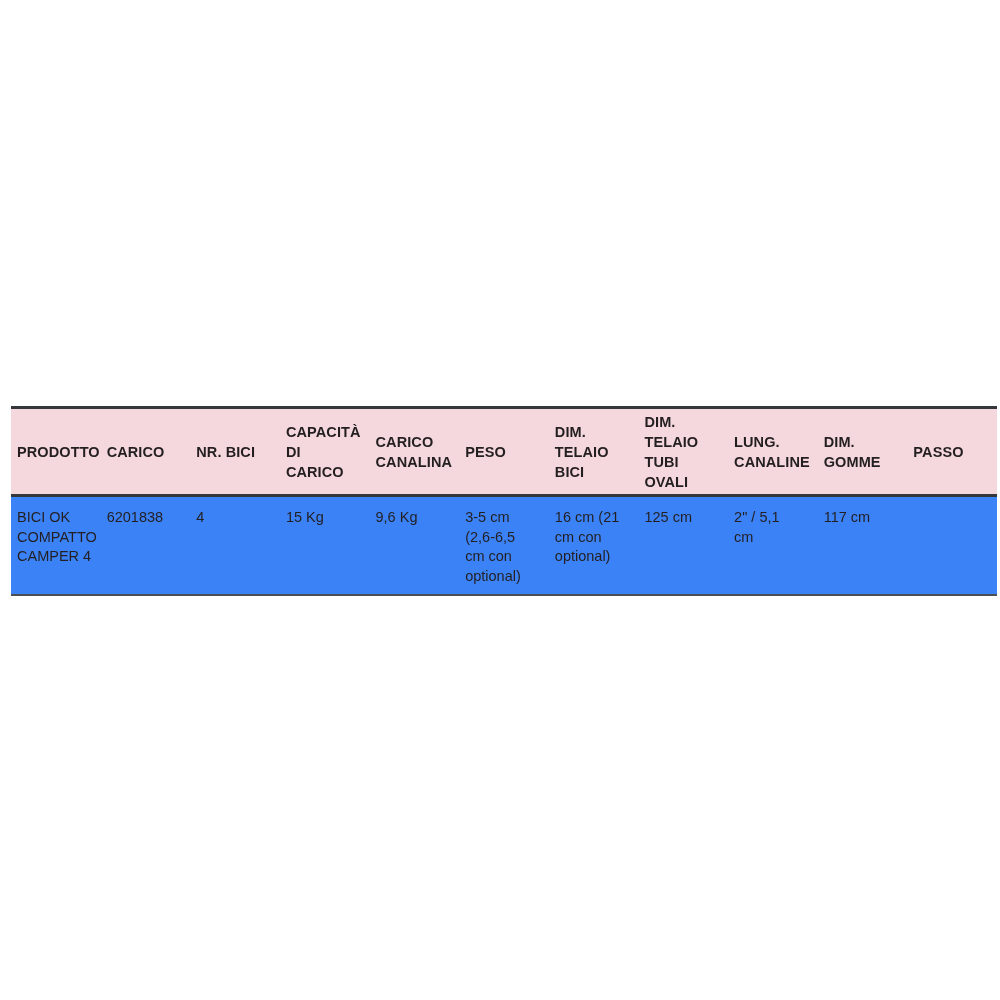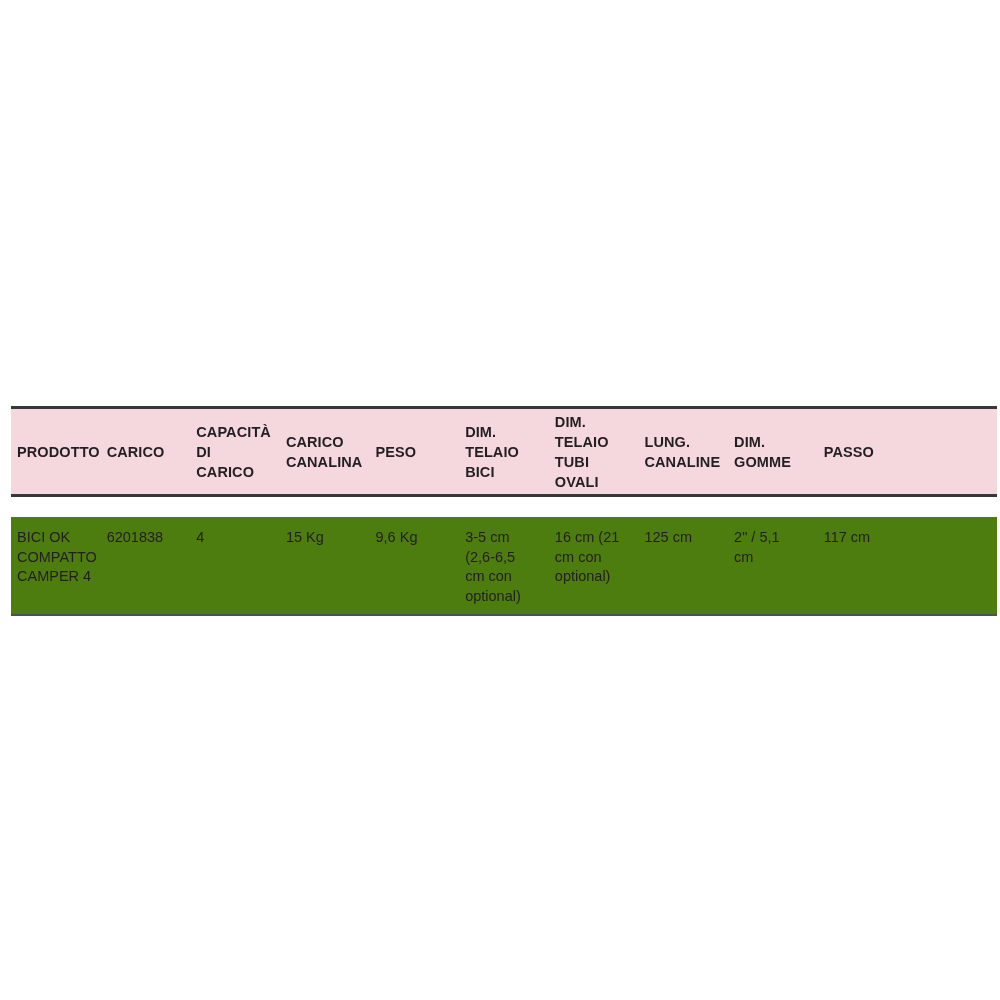--- a/index.html
+++ b/index.html
@@ -27,24 +27,23 @@
     display: grid;
     grid-template-columns: repeat(11, 1fr);
   }
   .header-row {
     background: #f5d8dd;
     border-top: 3px solid #34383b;
     border-bottom: 3px solid #34383b;
     min-height: 91px;
   }
   .data-row {
-    background: #4d7c0f;
+    background: #3b82f6;
     border-bottom: 2px solid #4b5054;
     min-height: 94px;
-    margin-top: 20px;
   }
   .cell {
     padding: 0 3px 0 6px;
     white-space: pre-line;
     overflow: hidden;
   }
   .th {
     display: flex;
     align-items: center;
     font-weight: bold;
@@ -61,20 +60,21 @@
 </style>
 </head>
 <body>
 
 <div class="page">
   <div class="spec-table">
 
     <div class="row header-row">
       <div class="cell th">PRODOTTO</div>
       <div class="cell th">CARICO</div>
+      <div class="cell th">NR. BICI</div>
       <div class="cell th">CAPACITÀ
 DI
 CARICO</div>
       <div class="cell th">CARICO
 CANALINA</div>
       <div class="cell th">PESO</div>
       <div class="cell th">DIM.
 TELAIO
 BICI</div>
       <div class="cell th">DIM.

